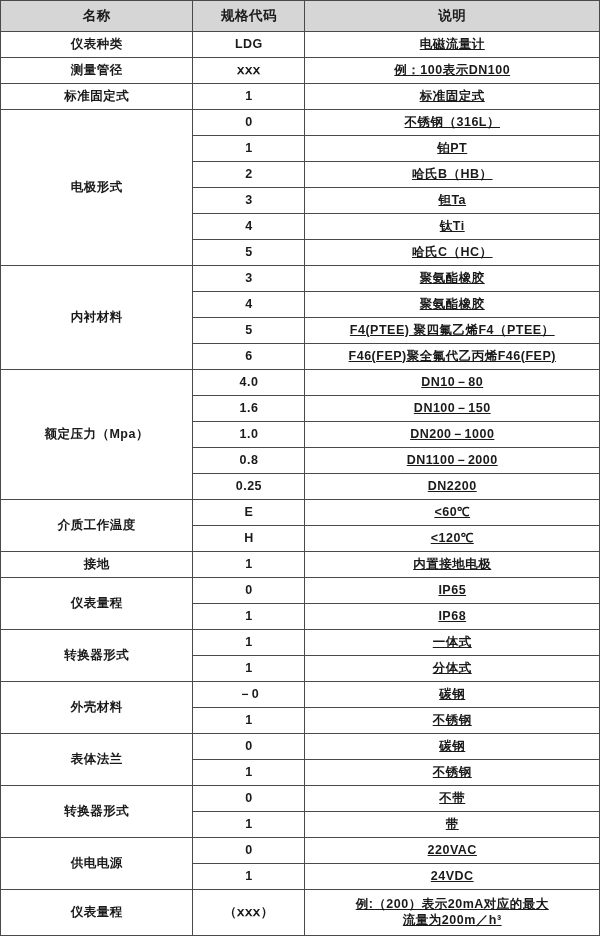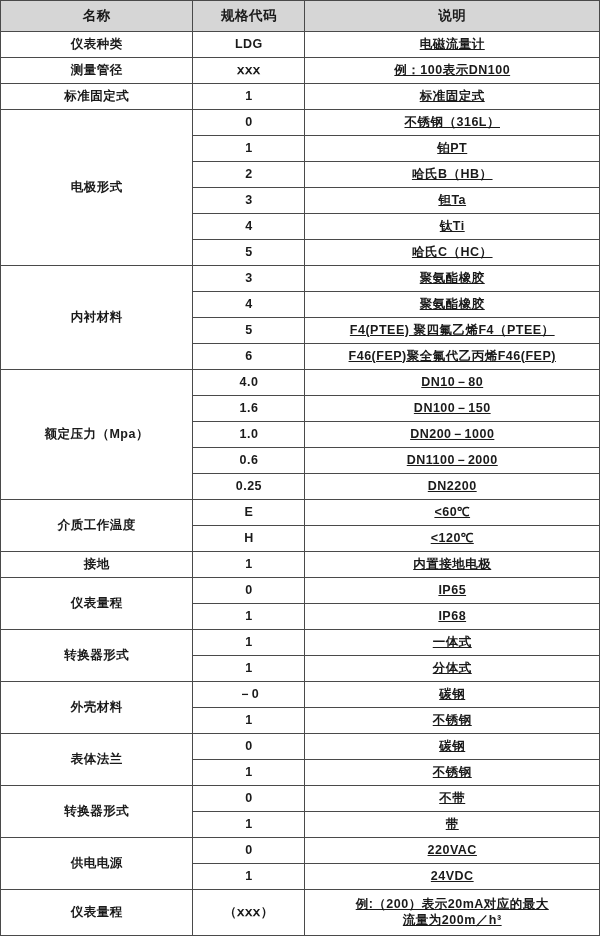--- a/index.html
+++ b/index.html
@@ -137,21 +137,21 @@
       </tr>
       <tr class="row">
         <td class="code-cell">1.6</td>
         <td class="desc-cell">DN100－150</td>
       </tr>
       <tr class="row">
         <td class="code-cell">1.0</td>
         <td class="desc-cell">DN200－1000</td>
       </tr>
       <tr class="row">
-        <td class="code-cell">0.6</td>
+        <td class="code-cell">0.8</td>
         <td class="desc-cell">DN1100－2000</td>
       </tr>
       <tr class="row">
         <td class="code-cell">0.25</td>
         <td class="desc-cell">DN2200</td>
       </tr>
       <tr class="row">
         <td class="name-cell" rowspan="2">介质工作温度</td>
         <td class="code-cell">E</td>
         <td class="desc-cell">&lt;60℃</td>

